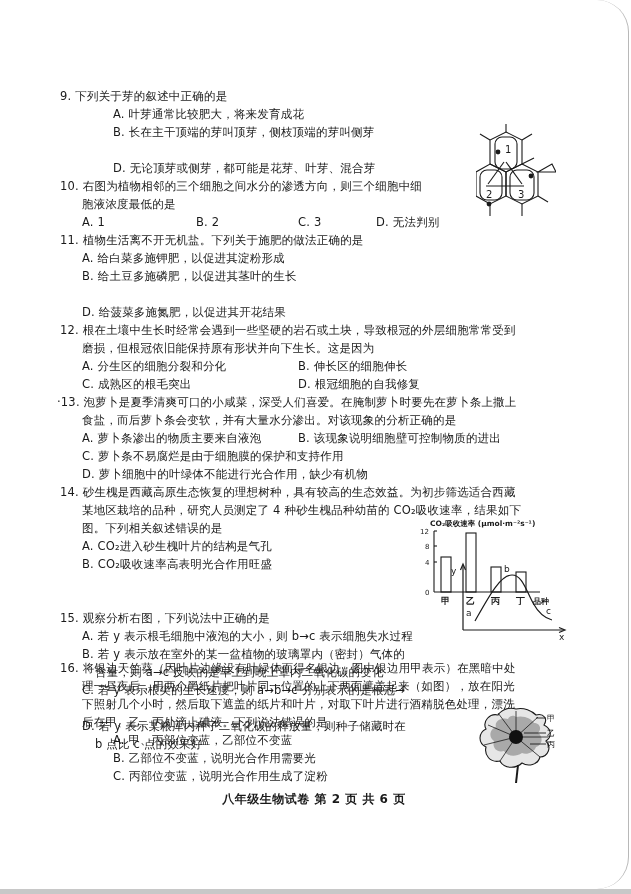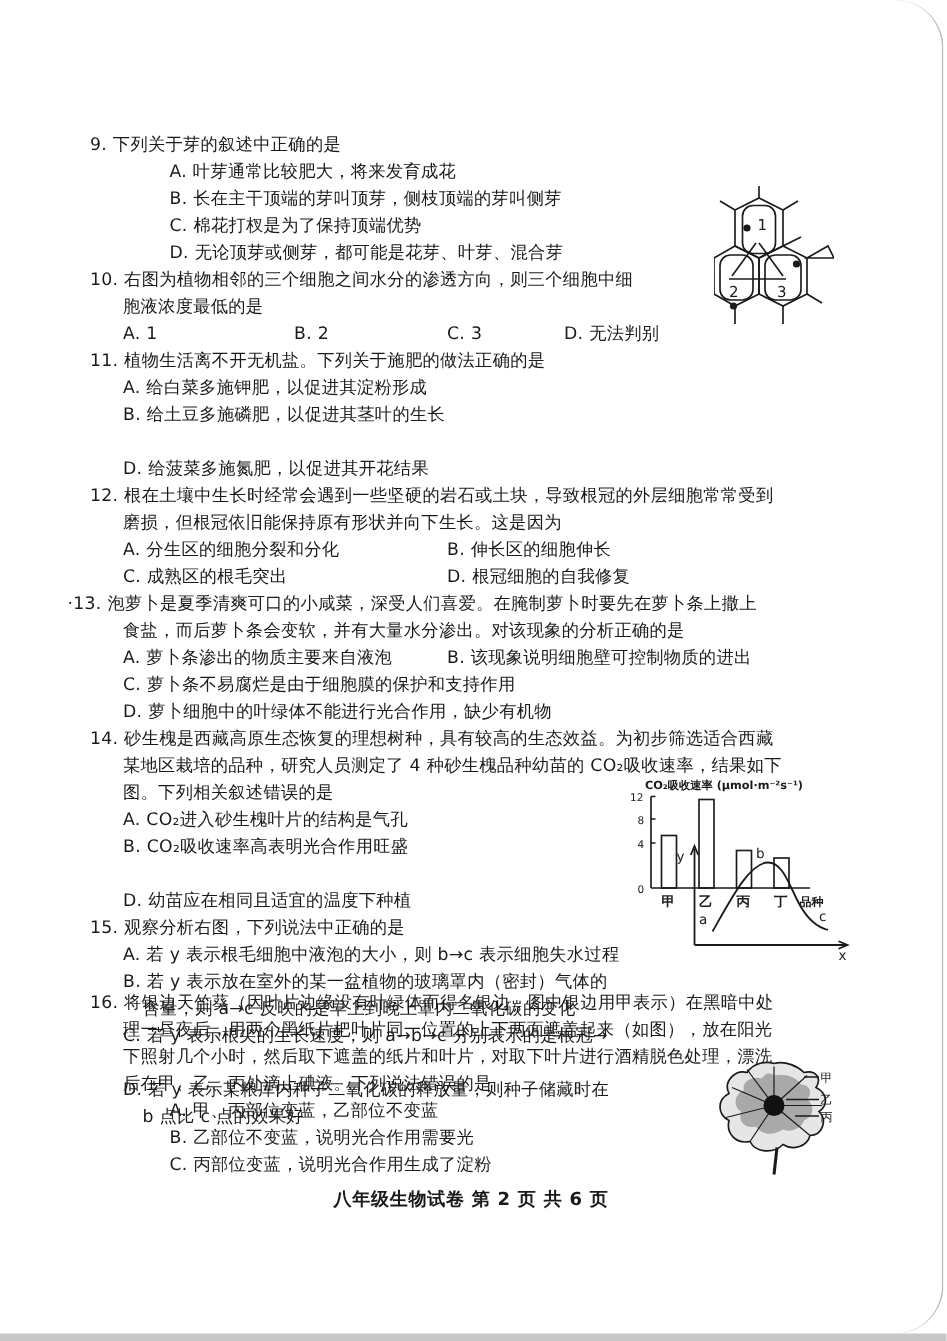--- a/index.html
+++ b/index.html
@@ -35,21 +35,20 @@
   .fig text { font-family: "DejaVu Sans", sans-serif; fill: #1a1a1a; }
 </style>
 </head>
 <body>
 
 <div class="page">
 
   <div class="line q" style="top:89px">9. 下列关于芽的叙述中正确的是</div>
   <div class="line opt" style="top:107px">A. 叶芽通常比较肥大，将来发育成花</div>
   <div class="line opt" style="top:125px">B. 长在主干顶端的芽叫顶芽，侧枝顶端的芽叫侧芽</div>
-  <div class="line opt" style="top:143px">C. 棉花打杈是为了保持顶端优势</div>
   <div class="line opt" style="top:161px">D. 无论顶芽或侧芽，都可能是花芽、叶芽、混合芽</div>
 
   <div class="line q" style="top:179px">10. 右图为植物相邻的三个细胞之间水分的渗透方向，则三个细胞中细</div>
   <div class="line cont" style="top:197px">胞液浓度最低的是</div>
   <div class="line opt2" style="top:215px">A. 1</div>
   <div class="line" style="top:215px; left:196px">B. 2</div>
   <div class="line" style="top:215px; left:298px">C. 3</div>
   <div class="line" style="top:215px; left:376px">D. 无法判别</div>
 
   <div class="fig" style="left:476px; top:124px">
@@ -88,33 +87,32 @@
   <div class="line opt2" style="top:269px">B. 给土豆多施磷肥，以促进其茎叶的生长</div>
   <div class="line opt2" style="top:305px">D. 给菠菜多施氮肥，以促进其开花结果</div>
 
   <div class="line q" style="top:323px">12. 根在土壤中生长时经常会遇到一些坚硬的岩石或土块，导致根冠的外层细胞常常受到</div>
   <div class="line cont" style="top:341px">磨损，但根冠依旧能保持原有形状并向下生长。这是因为</div>
   <div class="line opt2" style="top:359px">A. 分生区的细胞分裂和分化</div>
   <div class="line" style="top:359px; left:298px">B. 伸长区的细胞伸长</div>
   <div class="line opt2" style="top:377px">C. 成熟区的根毛突出</div>
   <div class="line" style="top:377px; left:298px">D. 根冠细胞的自我修复</div>
 
-  <div class="line" style="top:395px; left:45px">·13. 泡萝卜是夏季清爽可口的小咸菜，深受人们喜爱。在腌制萝卜时要先在萝卜条上撒上</div>
+  <div class="line" style="top:395px; left:57px">·13. 泡萝卜是夏季清爽可口的小咸菜，深受人们喜爱。在腌制萝卜时要先在萝卜条上撒上</div>
   <div class="line cont" style="top:413px">食盐，而后萝卜条会变软，并有大量水分渗出。对该现象的分析正确的是</div>
   <div class="line opt2" style="top:431px">A. 萝卜条渗出的物质主要来自液泡</div>
   <div class="line" style="top:431px; left:298px">B. 该现象说明细胞壁可控制物质的进出</div>
   <div class="line opt2" style="top:449px">C. 萝卜条不易腐烂是由于细胞膜的保护和支持作用</div>
   <div class="line opt2" style="top:467px">D. 萝卜细胞中的叶绿体不能进行光合作用，缺少有机物</div>
 
   <div class="line q" style="top:485px">14. 砂生槐是西藏高原生态恢复的理想树种，具有较高的生态效益。为初步筛选适合西藏</div>
   <div class="line cont" style="top:503px">某地区栽培的品种，研究人员测定了 4 种砂生槐品种幼苗的 CO₂吸收速率，结果如下</div>
   <div class="line cont" style="top:521px">图。下列相关叙述错误的是</div>
   <div class="line opt2" style="top:539px">A. CO₂进入砂生槐叶片的结构是气孔</div>
   <div class="line opt2" style="top:557px">B. CO₂吸收速率高表明光合作用旺盛</div>
-  <div class="line opt2" style="top:593px">D. 幼苗应在相同且适宜的温度下种植</div>
 
   <div class="fig" style="left:408px; top:517px">
     <svg width="150" height="88" viewBox="0 0 150 88">
       <text x="22" y="9" font-size="7.5" font-weight="bold">CO₂吸收速率 (μmol·m⁻²s⁻¹)</text>
       <g stroke="#1a1a1a" stroke-width="1.1" fill="none">
         <line x1="26" y1="14" x2="26" y2="75"></line>
         <line x1="26" y1="75" x2="132" y2="75"></line>
         <line x1="26" y1="14" x2="29" y2="14"></line>
         <line x1="26" y1="29" x2="29" y2="29"></line>
         <line x1="26" y1="45" x2="29" y2="45"></line>

